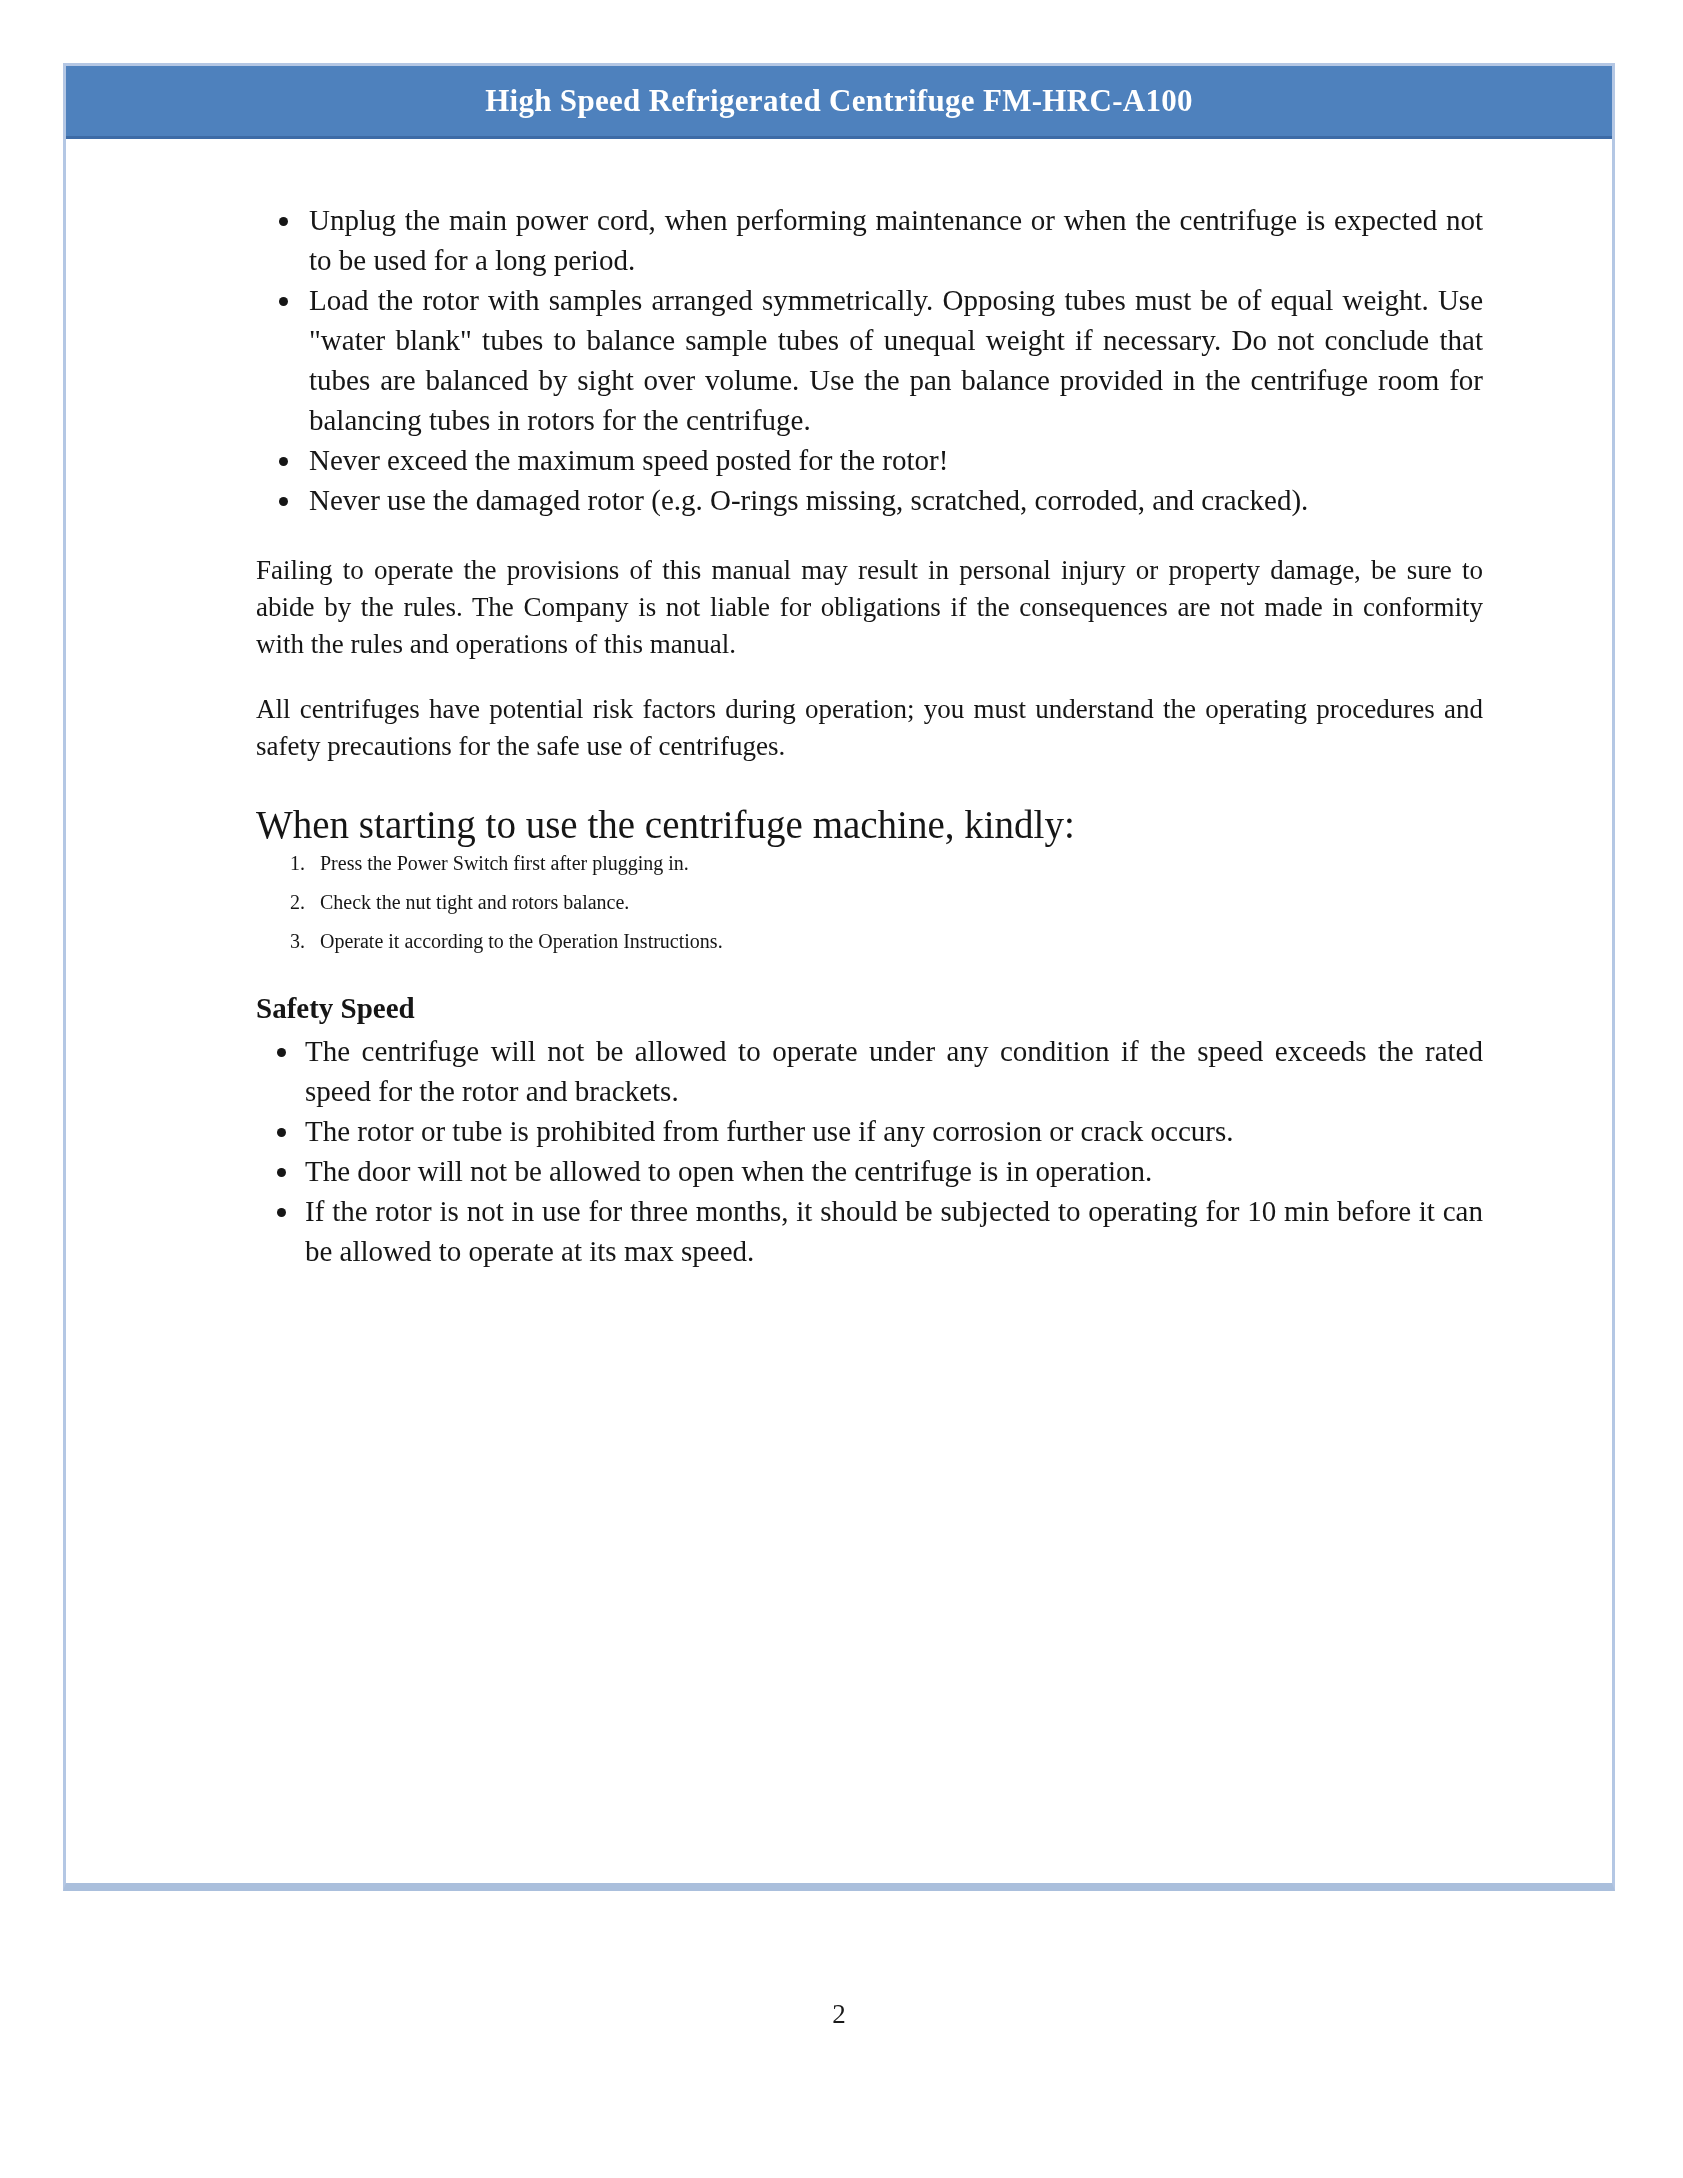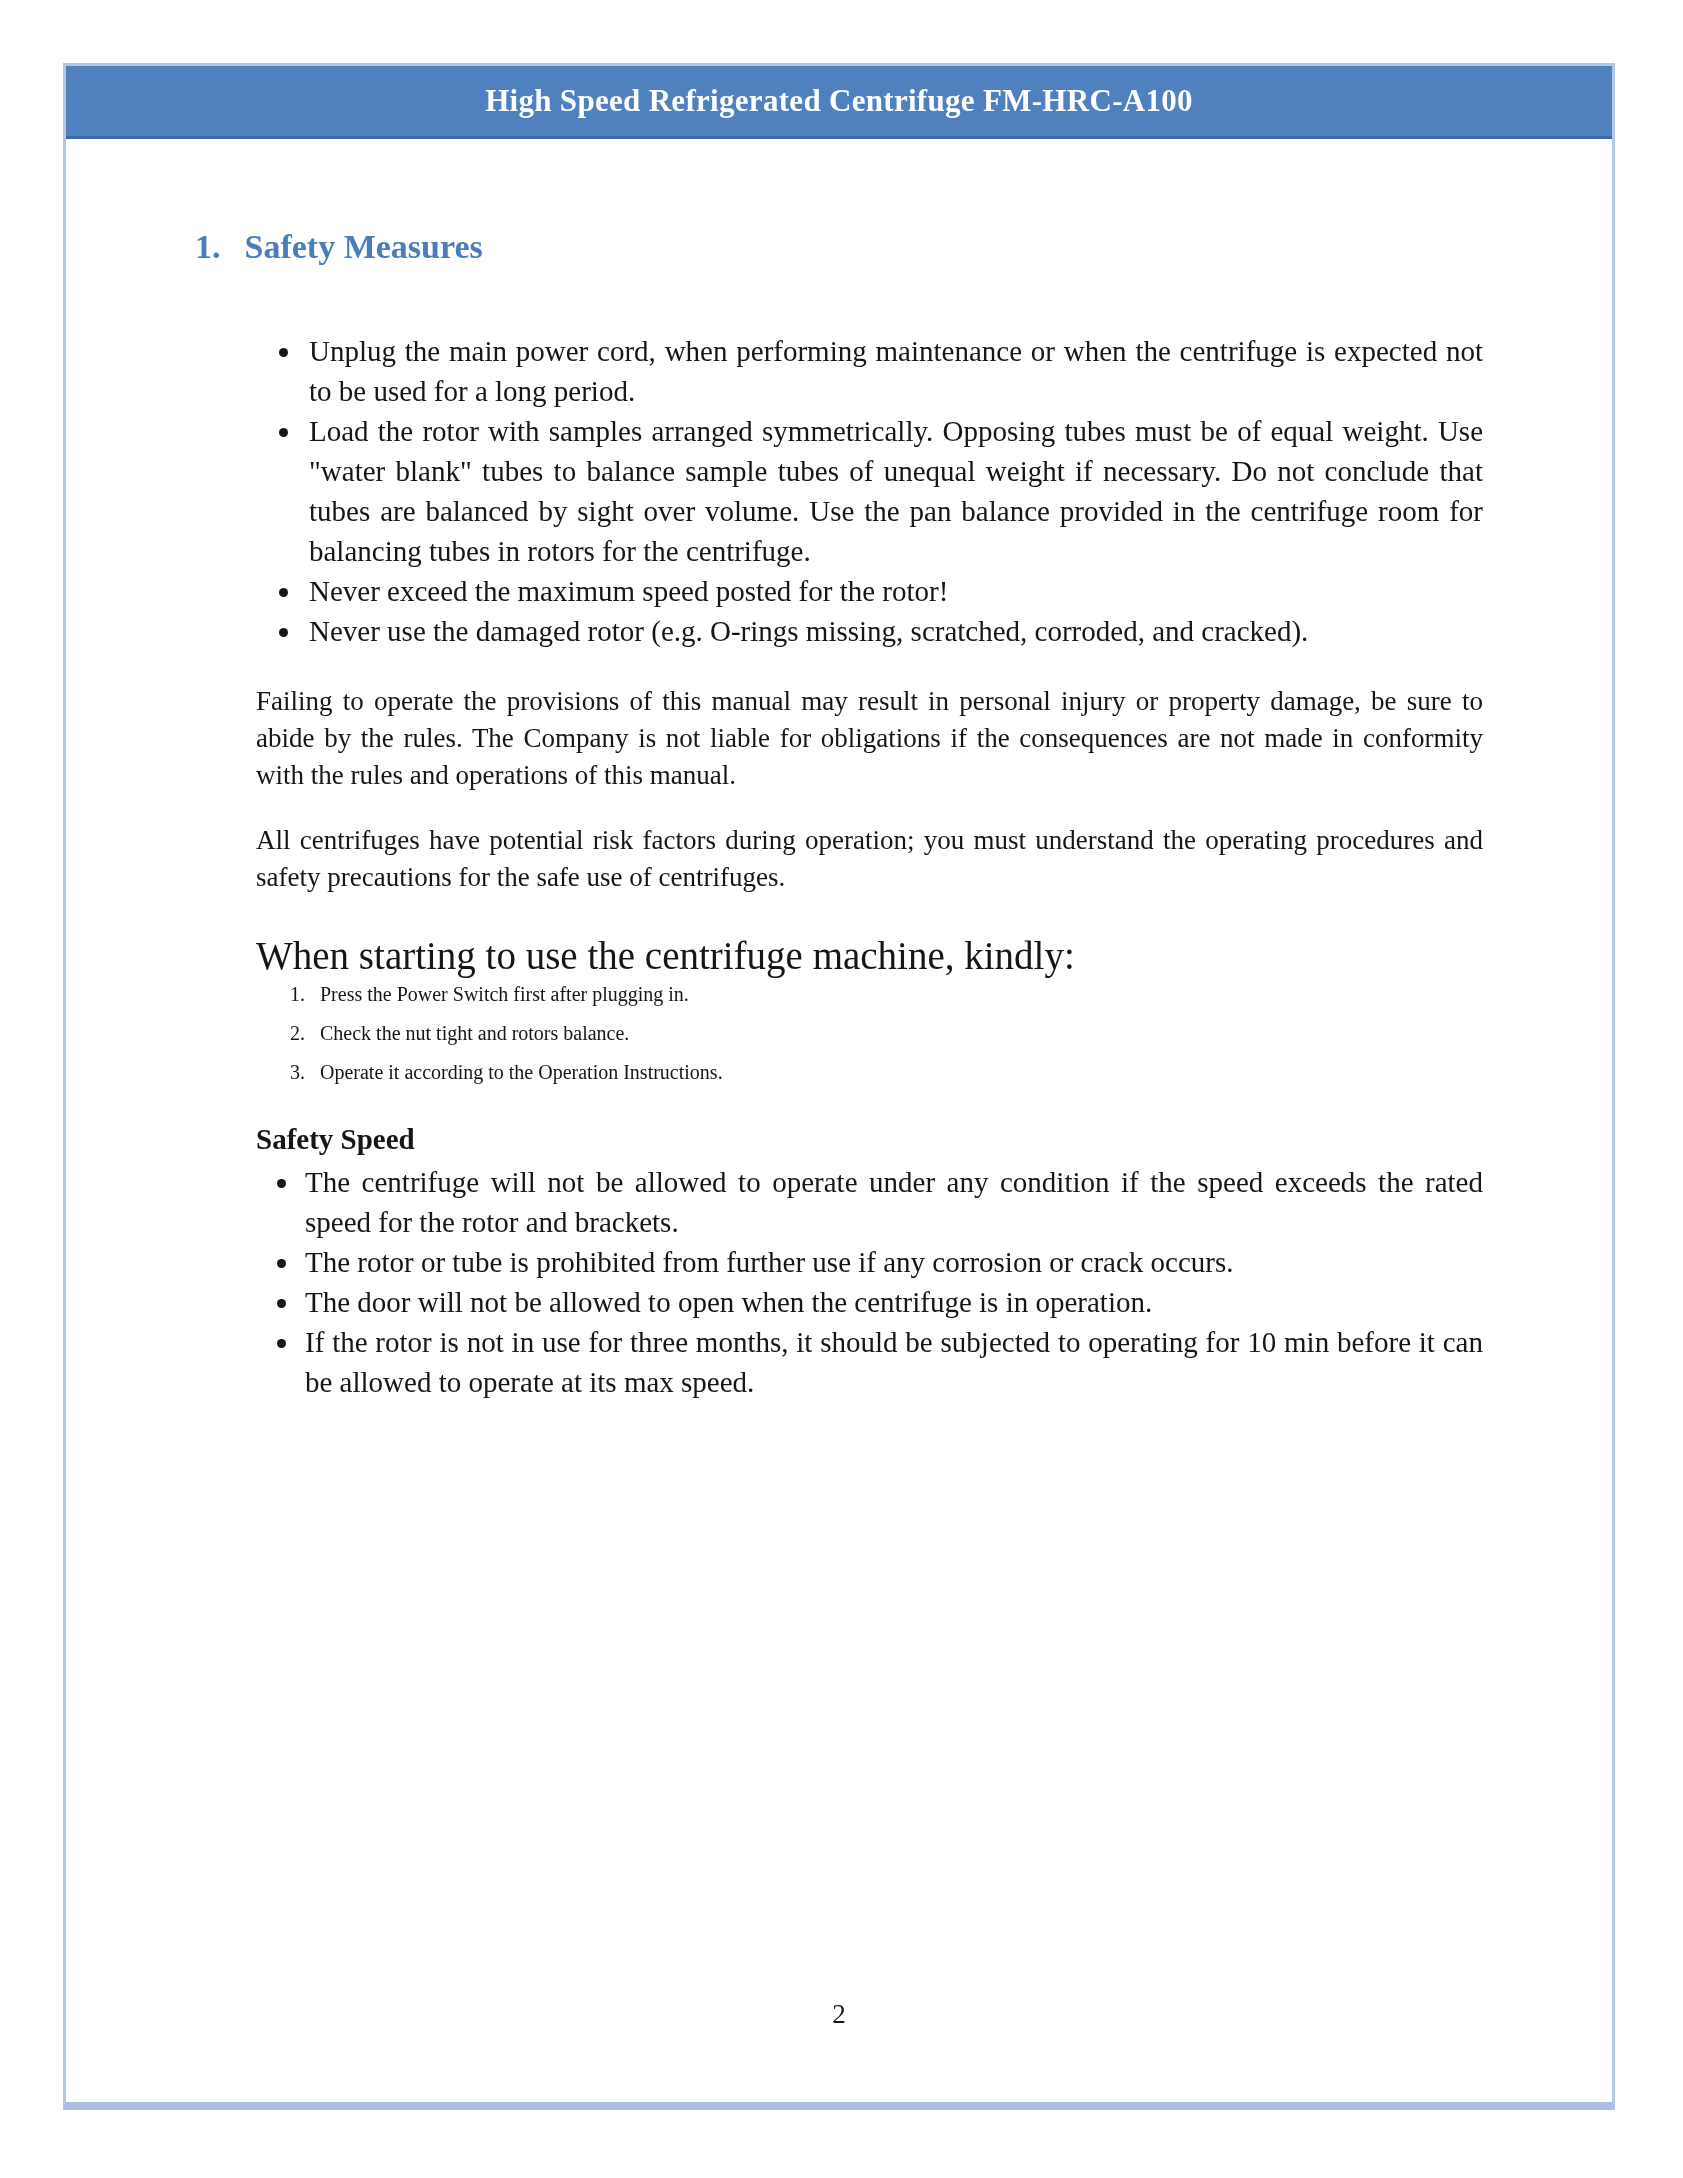--- a/index.html
+++ b/index.html
@@ -12,21 +12,21 @@
     height: 2178px;
     position: relative;
     font-family: "Liberation Serif", "DejaVu Serif", serif;
     color: #161616;
   }
   .page-box {
     position: absolute;
     left: 63px;
     top: 63px;
     width: 1552px;
-    height: 2047px;
+    height: 1828px;
     box-sizing: border-box;
     border: 3px solid #b4c7e4;
     border-bottom: 8px solid #aabfdc;
     background: #ffffff;
   }
   .header-bar {
     height: 70px;
     background: #4e81bd;
     border-bottom: 3px solid #3d6ba6;
     display: flex;
@@ -118,23 +118,20 @@
 <body>
 
 <div class="page-box">
 
   <div class="header-bar">
     <div class="header-title">High Speed Refrigerated Centrifuge FM-HRC-A100</div>
   </div>
 
   <div class="content">
 
-    <h1 class="section-heading">
-      <span class="sec-num">1.</span><span>Safety Measures</span>
-    </h1>
 
     <ul class="safety-list">
       <li>Unplug the main power cord, when performing maintenance or when the centrifuge is expected not to be used for a long period.</li>
       <li>Load the rotor with samples arranged symmetrically. Opposing tubes must be of equal weight. Use "water blank" tubes to balance sample tubes of unequal weight if necessary. Do not conclude that tubes are balanced by sight over volume. Use the pan balance provided in the centrifuge room for balancing tubes in rotors for the centrifuge.</li>
       <li>Never exceed the maximum speed posted for the rotor!</li>
       <li>Never use the damaged rotor (e.g. O-rings missing, scratched, corroded, and cracked).</li>
     </ul>
 
     <p class="para second">Failing to operate the provisions of this manual may result in personal injury or property damage, be sure to abide by the rules. The Company is not liable for obligations if the consequences are not made in conformity with the rules and operations of this manual.</p>
 

